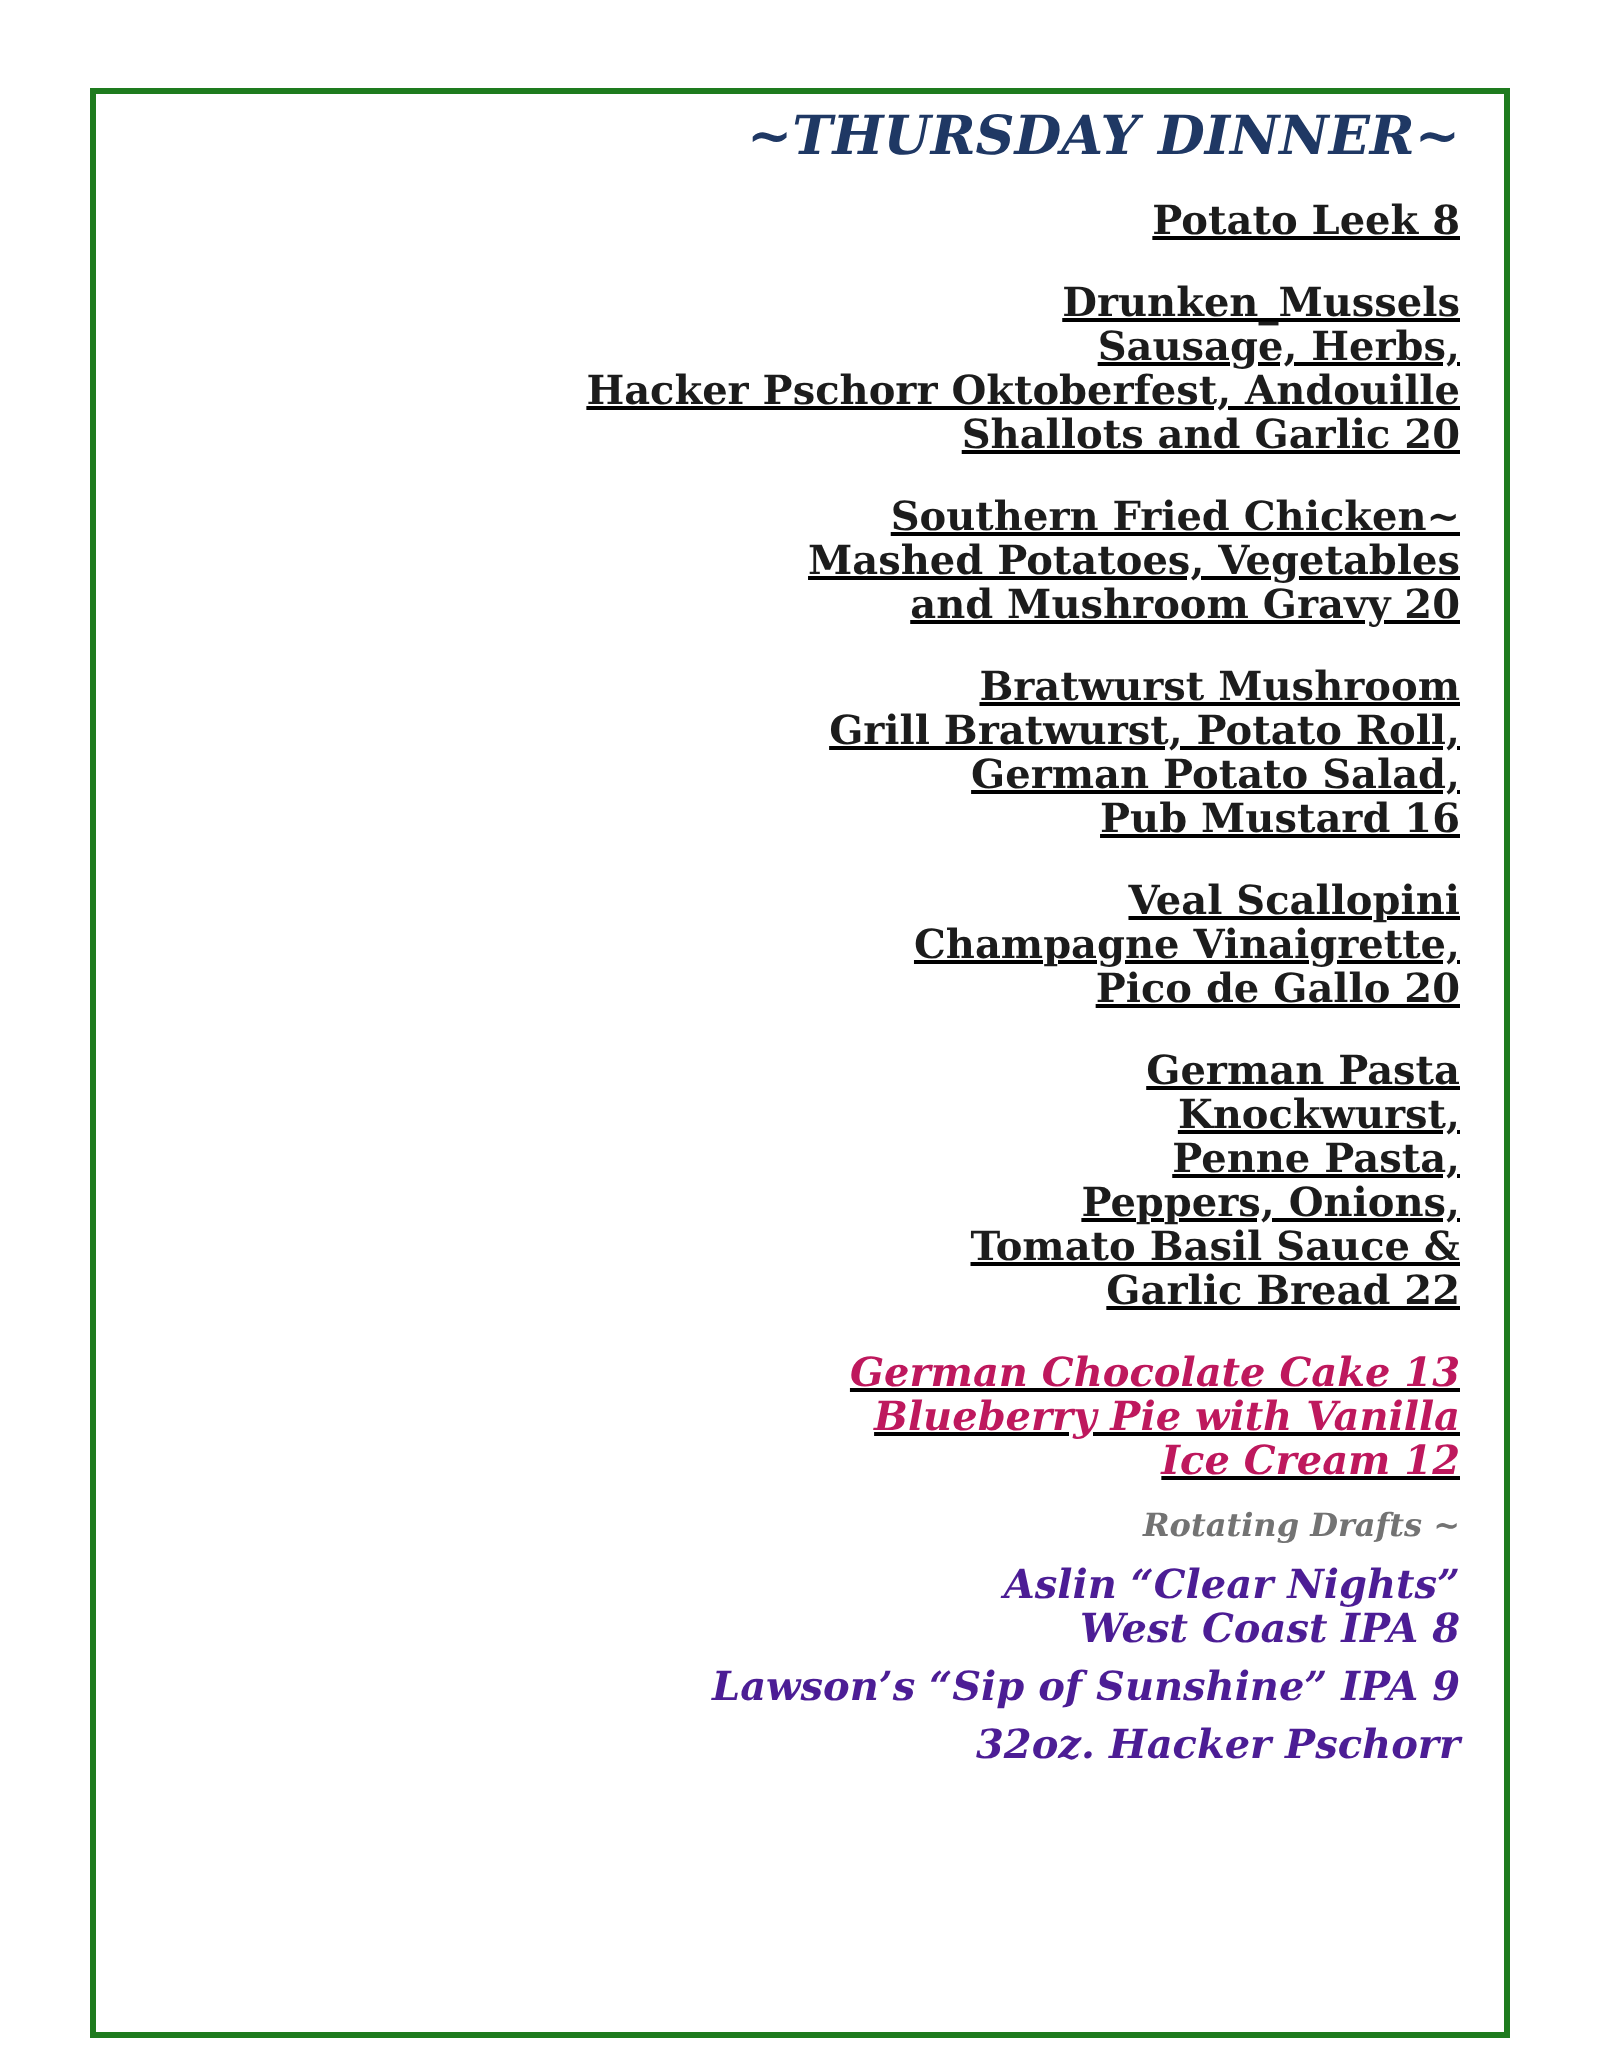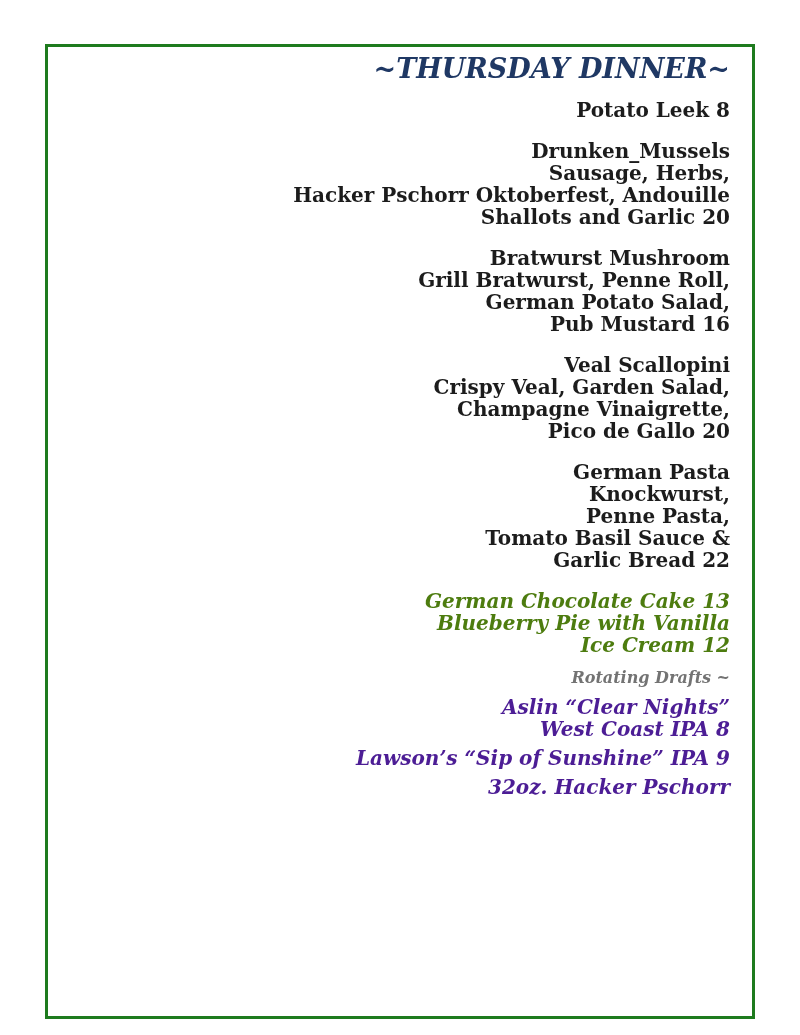--- a/index.html
+++ b/index.html
@@ -29,32 +29,33 @@
   .menu-title {
     font-size: 27px;
     line-height: 32px;
     font-weight: bold;
     font-style: italic;
     color: #1f3864;
     margin: 0 0 14px 0;
   }
   .section {
     margin: 0 0 19px 16px;
+    text-decoration: underline;
   }
   .section .line {
     font-size: 20px;
     line-height: 22px;
     font-weight: bold;
     color: #1c1c1c;
   }
   .section.dessert {
     margin-bottom: 8px;
   }
   .section.dessert .line {
-    color: #4d7c0f;
+    color: #be185d;
     font-style: italic;
   }
   .drafts-heading {
     font-size: 16px;
     line-height: 28px;
     font-weight: bold;
     font-style: italic;
     color: #737373;
     margin: 0 0 4px 0;
   }
@@ -80,39 +81,44 @@
     <div class="line">Potato Leek 8</div>
   </div>
 
   <div class="section">
     <div class="line">Drunken_Mussels</div>
     <div class="line">Sausage, Herbs,</div>
     <div class="line">Hacker Pschorr Oktoberfest, Andouille</div>
     <div class="line">Shallots and Garlic 20</div>
   </div>
 
+  <div class="section">
+    <div class="line">Southern Fried Chicken~</div>
+    <div class="line">Mashed Potatoes, Vegetables</div>
+    <div class="line">and Mushroom Gravy 20</div>
+  </div>
 
   <div class="section">
     <div class="line">Bratwurst Mushroom</div>
-    <div class="line">Grill Bratwurst, Penne Roll,</div>
+    <div class="line">Grill Bratwurst, Potato Roll,</div>
     <div class="line">German Potato Salad,</div>
     <div class="line">Pub Mustard 16</div>
   </div>
 
   <div class="section">
     <div class="line">Veal Scallopini</div>
-    <div class="line">Crispy Veal, Garden Salad,</div>
     <div class="line">Champagne Vinaigrette,</div>
     <div class="line">Pico de Gallo 20</div>
   </div>
 
   <div class="section">
     <div class="line">German Pasta</div>
     <div class="line">Knockwurst,</div>
     <div class="line">Penne Pasta,</div>
+    <div class="line">Peppers, Onions,</div>
     <div class="line">Tomato Basil Sauce &amp;</div>
     <div class="line">Garlic Bread 22</div>
   </div>
 
   <div class="section dessert">
     <div class="line">German Chocolate Cake 13</div>
     <div class="line">Blueberry Pie with Vanilla</div>
     <div class="line">Ice Cream 12</div>
   </div>
 

